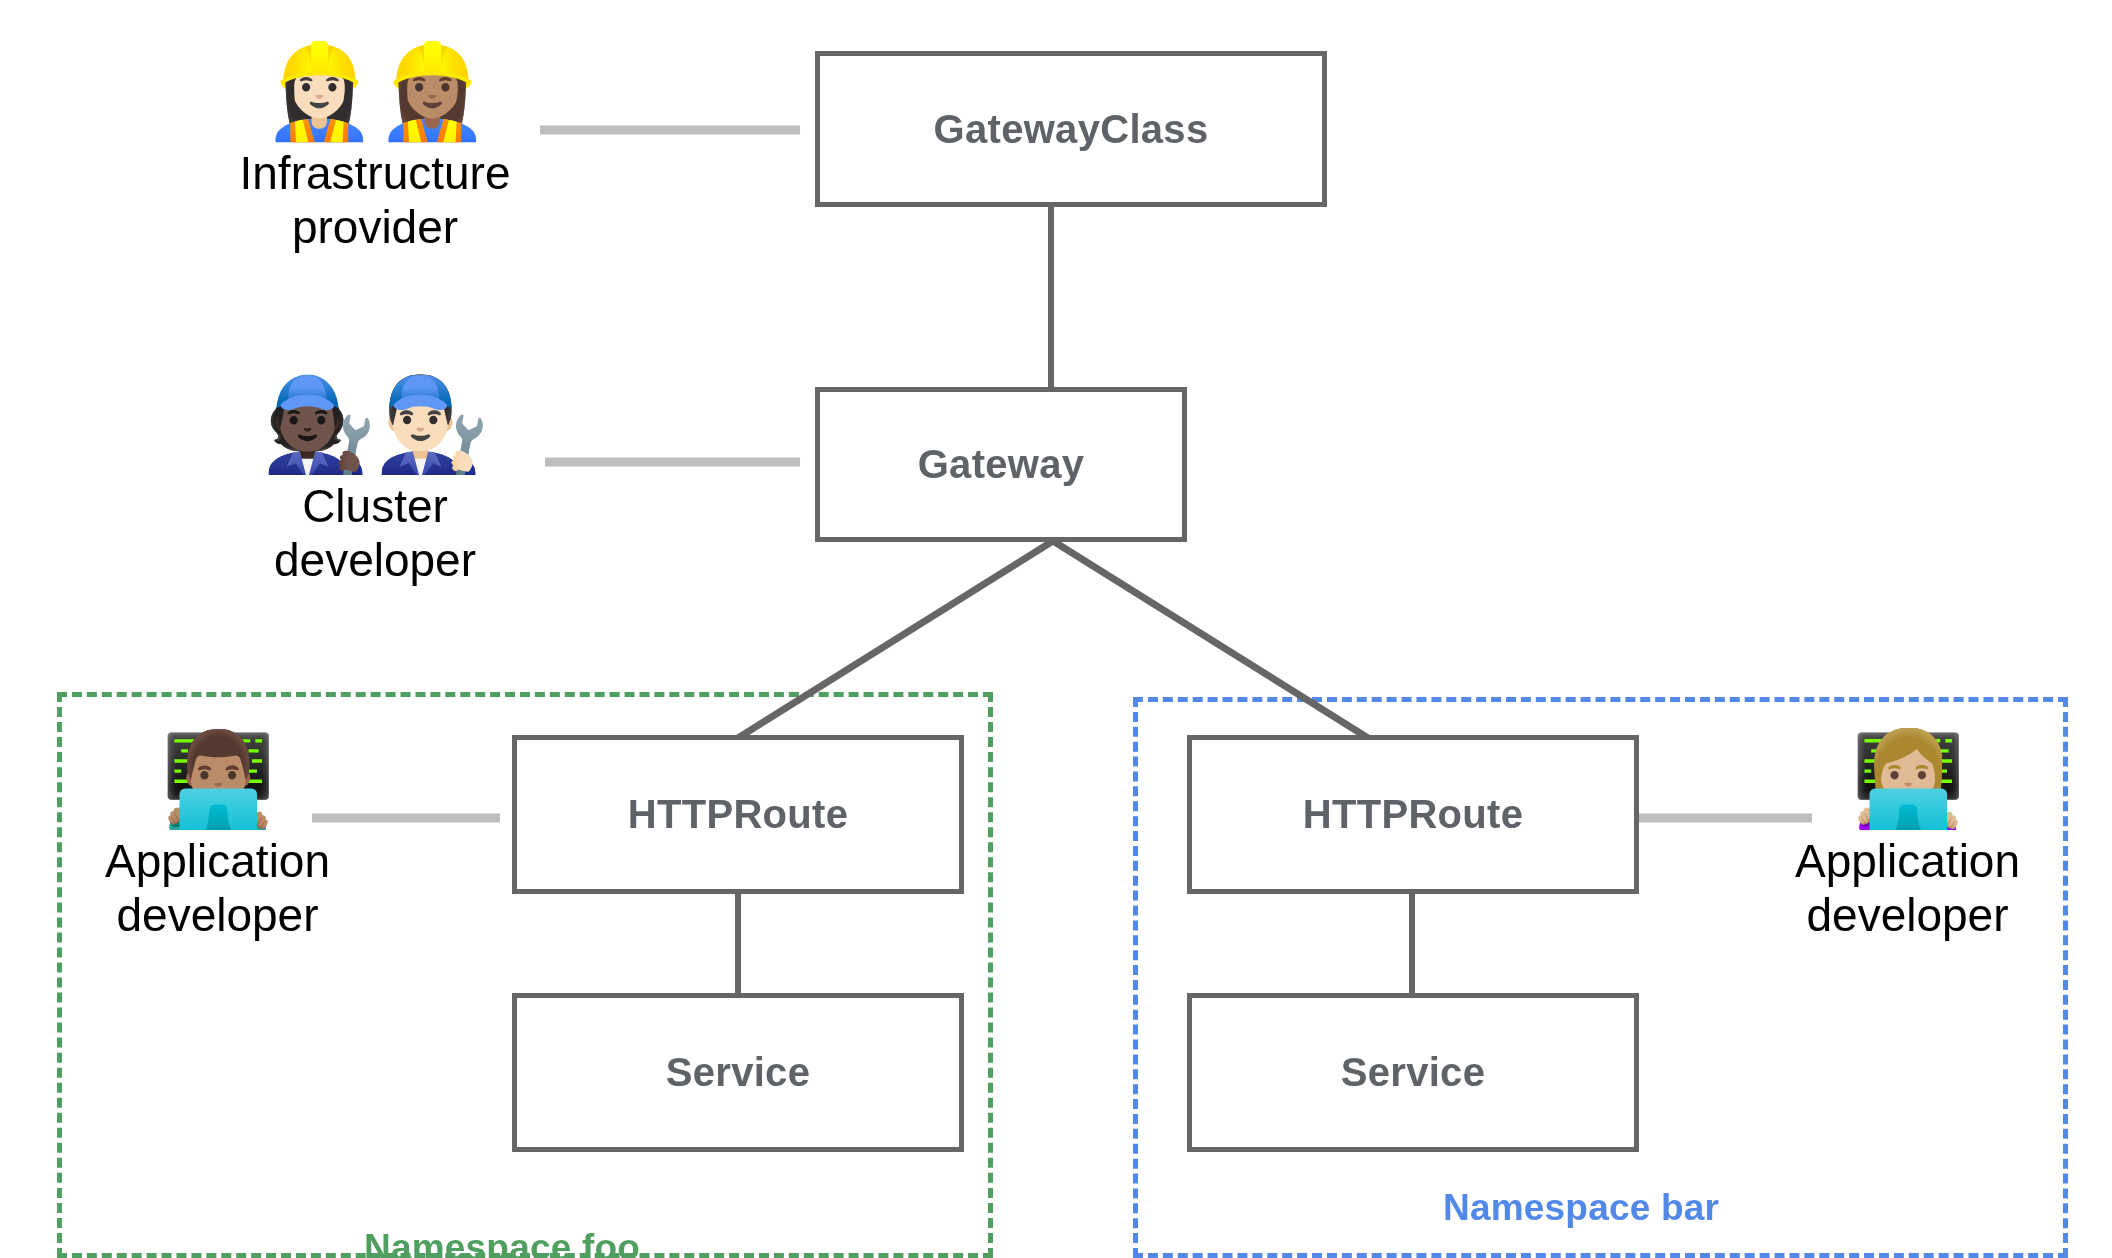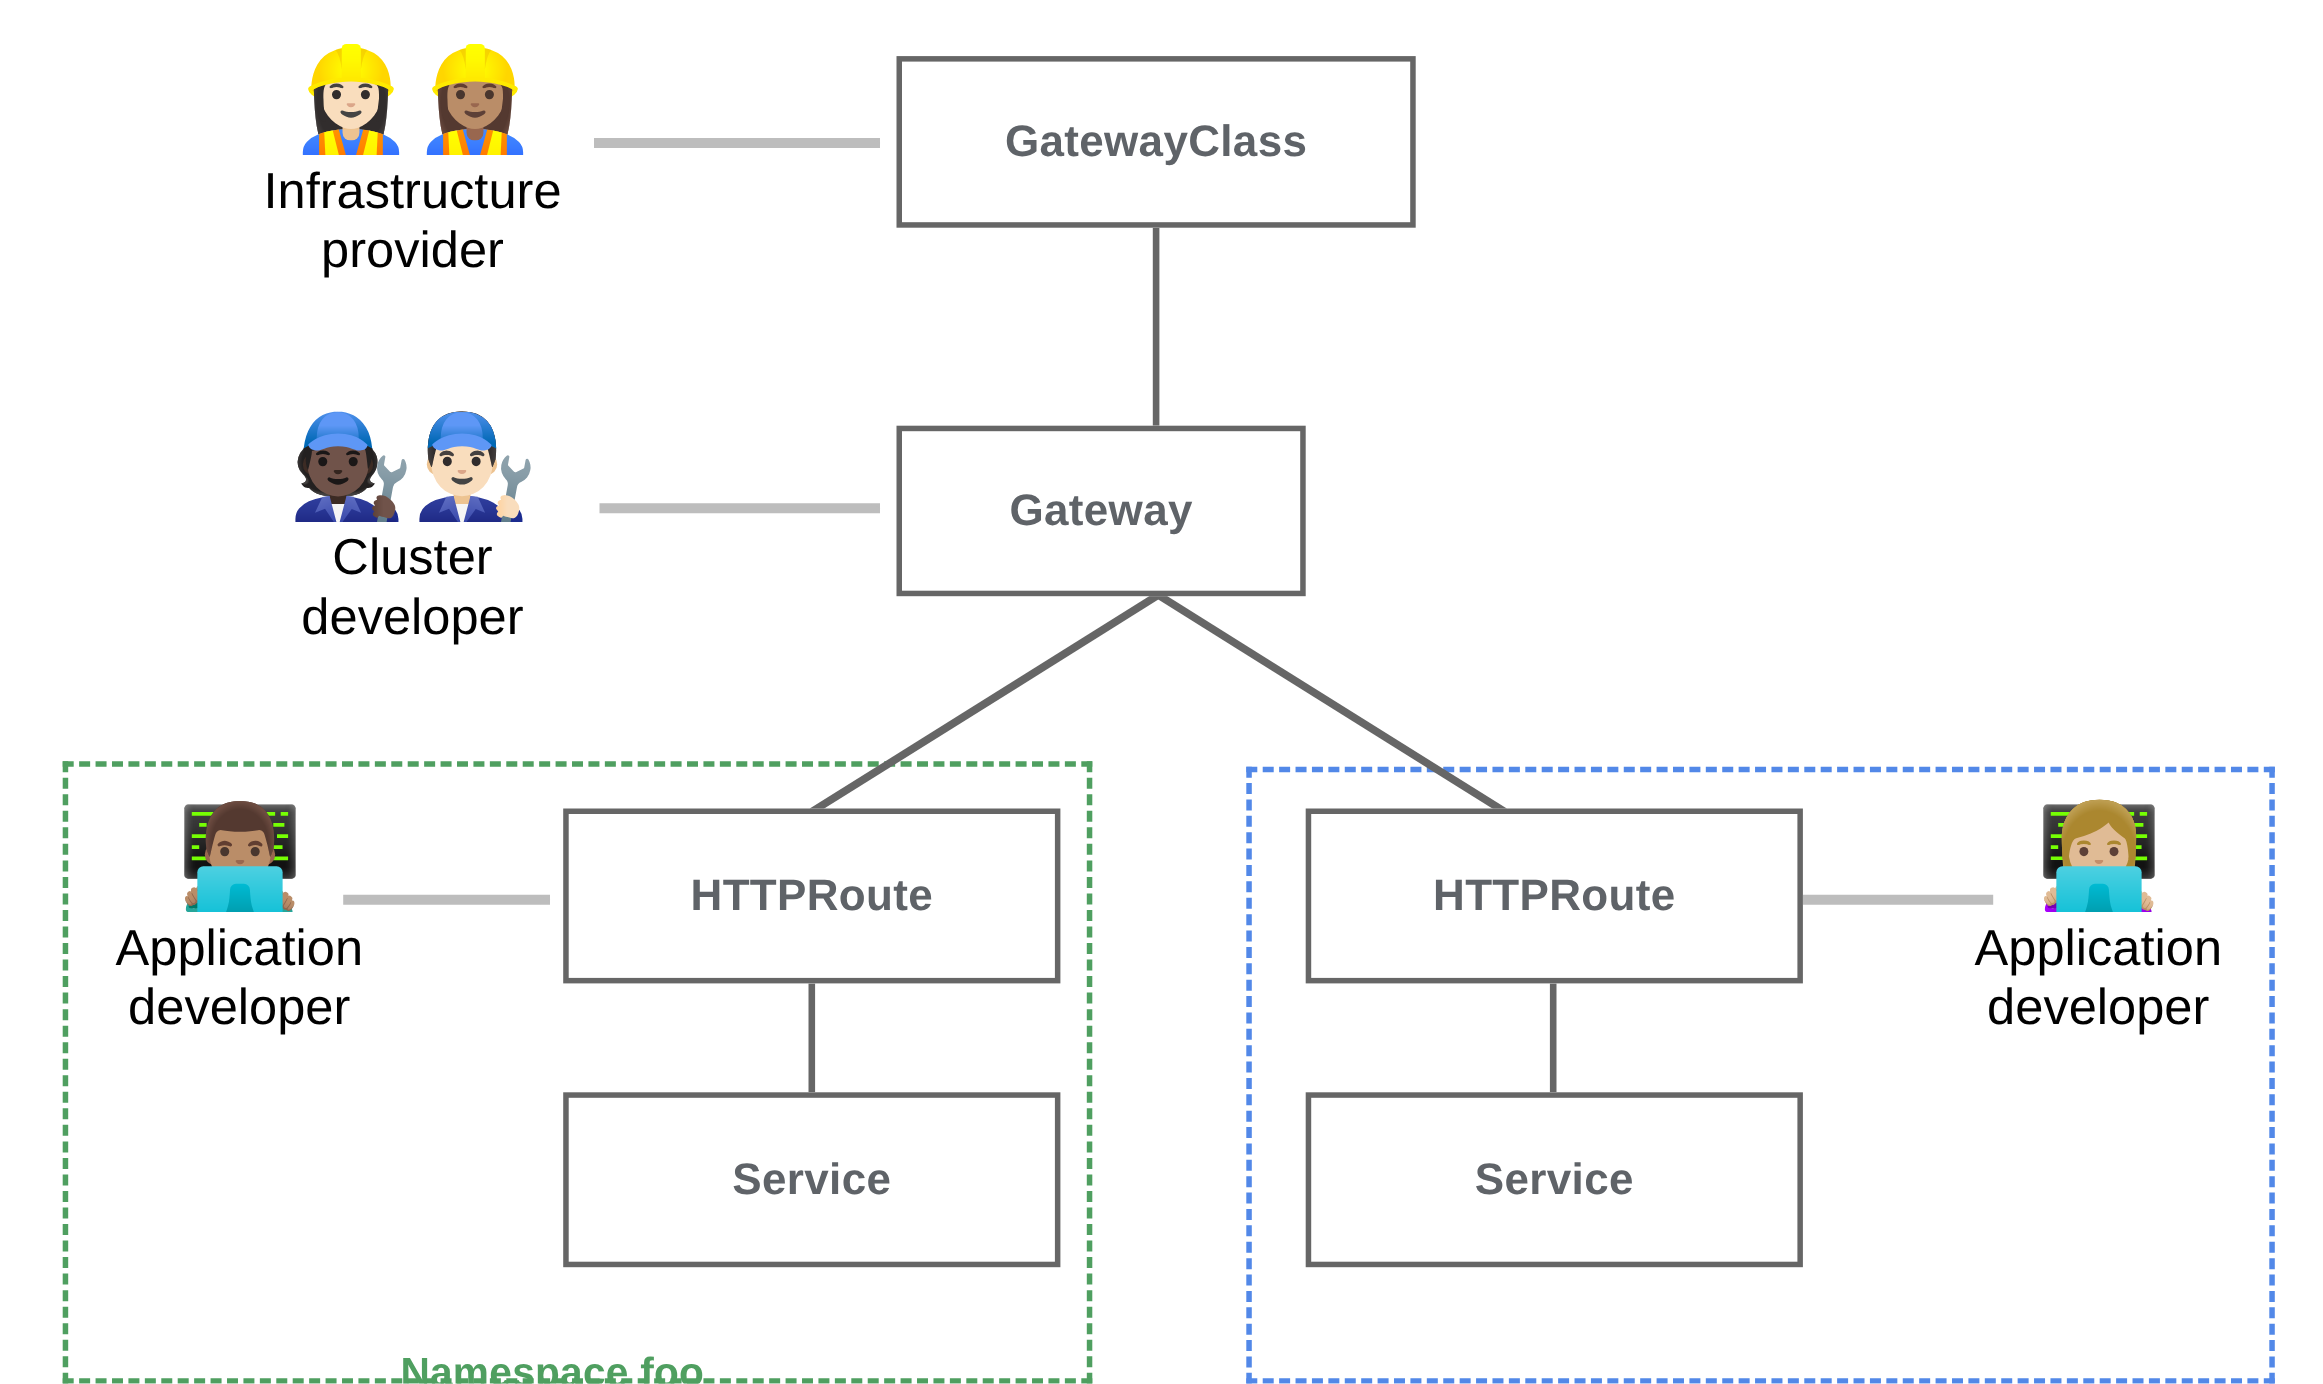--- a/index.html
+++ b/index.html
@@ -131,21 +131,21 @@
 
     <g>
       <line x1="738" y1="894" x2="738" y2="993" stroke="#666666" stroke-width="6"></line>
     </g>
 
     <g>
       <line x1="1412" y1="894" x2="1412" y2="993" stroke="#666666" stroke-width="6"></line>
     </g>
   </svg>
 
-  <div class="res-box" style="left:815px; top:51px; width:472px; height:156px;">
+  <div class="res-box" style="left:815px; top:51px; width:512px; height:156px;">
     <span class="res-label">GatewayClass</span>
   </div>
 
   <div class="res-box" style="left:815px; top:387px; width:372px; height:155px;">
     <span class="res-label">Gateway</span>
   </div>
 
   <div class="res-box" style="left:512px; top:735px; width:452px; height:159px;">
     <span class="res-label">HTTPRoute</span>
   </div>
@@ -181,14 +181,15 @@
   </div>
 
   <div class="persona" style="left:1795px; top:730px; width:225px;">
     <div class="emoji-row">👩🏼‍💻</div>
     <div class="persona-caption">Application
 developer</div>
   </div>
 
   <div class="ns-label foo" style="left:364px; top:1187px;">Namespace foo</div>
 
+  <div class="ns-label bar" style="left:1443px; top:1187px;">Namespace bar</div>
 
 </div>
 
 </body></html>

